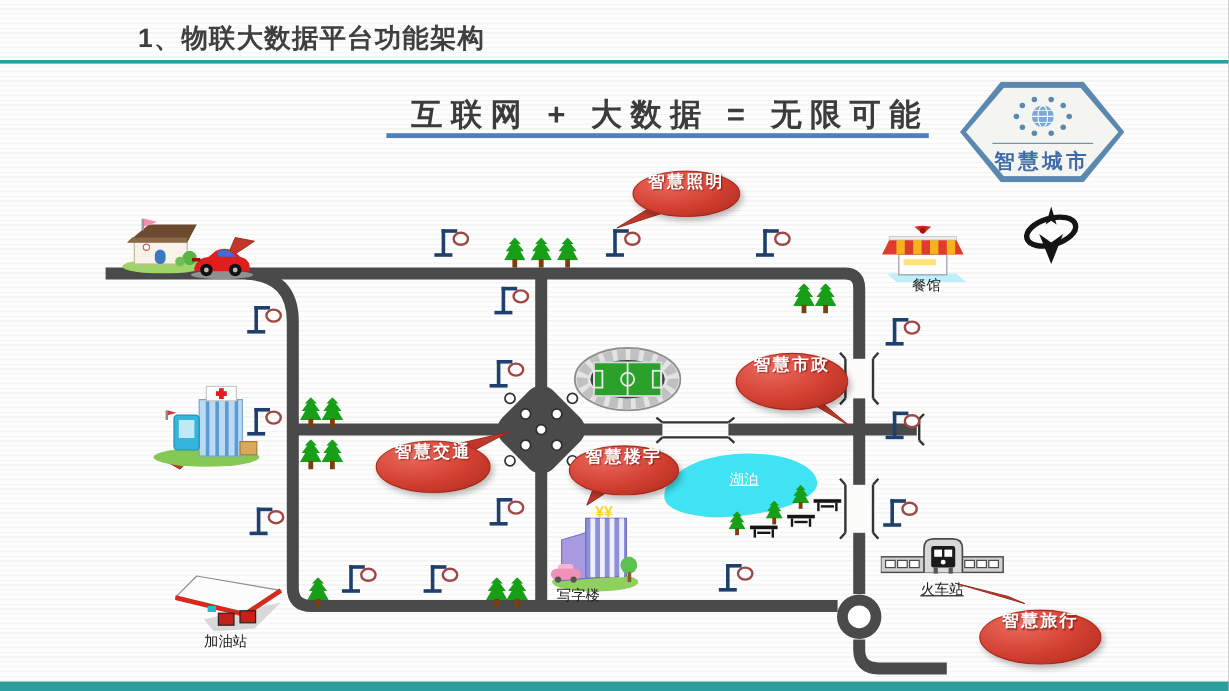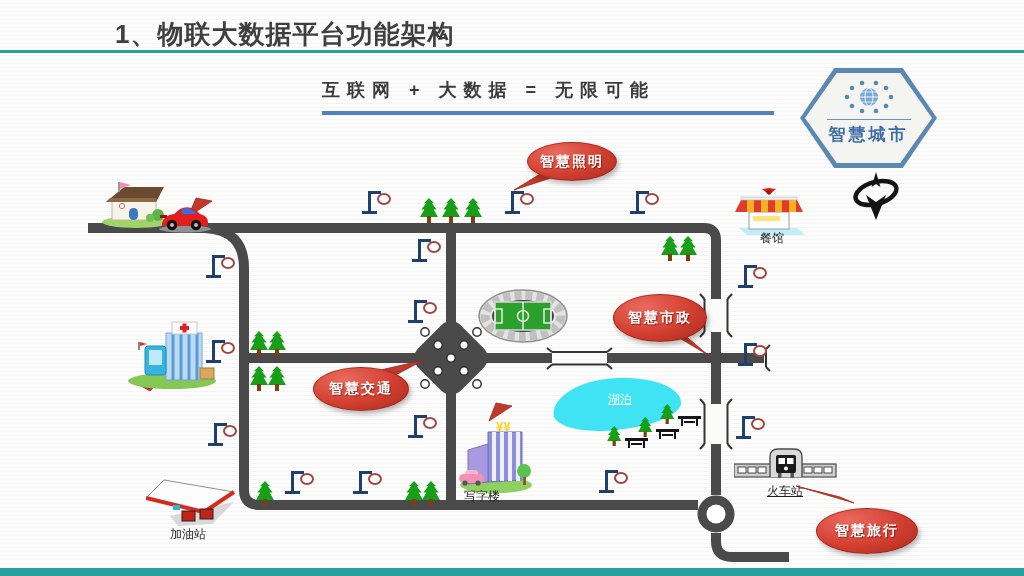--- a/index.html
+++ b/index.html
@@ -1,26 +1,26 @@
 <!DOCTYPE html>
 <html><head>
 <meta charset="utf-8">
 <style>
   html,body{margin:0;padding:0;background:#888;}
   #stage{position:relative;width:1024px;height:576px;overflow:hidden;
     font-family:"Liberation Sans","DejaVu Sans",sans-serif;
     background:repeating-linear-gradient(180deg,#fdfdfd 0 3px,#f4f4f3 3px 4px);}
   
-  .title{position:absolute;left:115px;top:17px;font-size:26px;font-weight:bold;color:#3f3f3f;letter-spacing:1px;white-space:nowrap;}
+  .title{position:absolute;left:115px;top:17px;font-size:22px;font-weight:bold;color:#3f3f3f;letter-spacing:1px;white-space:nowrap;}
   .title-rule{position:absolute;left:0;top:50px;width:1024px;height:3px;background:#2b9e9e;}
-  .formula{position:absolute;left:322px;top:78px;width:452px;text-align:left;font-size:18px;font-weight:bold;color:#3c3c3c;letter-spacing:7px;white-space:nowrap;}
+  .formula{position:absolute;left:322px;top:78px;width:452px;text-align:right;font-size:26px;font-weight:bold;color:#3c3c3c;letter-spacing:7px;white-space:nowrap;}
   .formula-rule{position:absolute;left:322px;top:111px;width:452px;height:4px;background:#4f81bd;}
   .bottom-bar{position:absolute;left:0;top:568px;width:1024px;height:8px;background:#2b9e9e;}
   
-  .badge{position:absolute;left:800px;top:68px;width:137px;height:100px;
+  .badge{position:absolute;left:800px;top:68px;width:137px;height:84px;
     clip-path:polygon(25% 0,75% 0,100% 50%,75% 100%,25% 100%,0 50%);background:#5b88b0;}
   .badge-inner{position:absolute;inset:5px;clip-path:polygon(25% 0,75% 0,100% 50%,75% 100%,25% 100%,0 50%);
     background:#f4f4f1;display:flex;flex-direction:column;align-items:center;justify-content:flex-start;padding-top:4px;box-sizing:border-box;}
   .badge-divider{width:84px;height:1px;background:#6b93b8;margin:2px 0 3px;}
   .badge-label{font-size:17px;font-weight:bold;color:#3e6ca8;letter-spacing:3px;}
   
   #road-layer{position:absolute;left:0;top:0;}
   #icon-layer,#callout-layer{position:absolute;left:0;top:0;width:1024px;height:576px;pointer-events:none;}
   .icon{position:absolute;}
   
@@ -42,21 +42,21 @@
   .bench i{position:absolute;background:#151515;display:block;}
   .bench .top{left:0;top:2px;width:23px;height:3px;}
   .bench .l1{left:3px;top:5px;width:2px;height:7px;}
   .bench .l2{left:18px;top:5px;width:2px;height:7px;}
   .bench .mid{left:6px;top:7px;width:11px;height:2px;}
   
   .lake{position:absolute;left:553px;top:378px;width:128px;height:52px;background:#3fe3f3;
     border-radius:48% 52% 58% 42% / 62% 55% 45% 38%;transform:rotate(-4deg);}
   .lake-label{position:absolute;left:598px;top:391px;width:44px;text-align:center;font-size:12px;color:#fff;}
   
-  .callout{position:absolute;display:flex;align-items:center;justify-content:center;border-radius:50%;
+  .callout{position:absolute;display:flex;justify-content:center;border-radius:50%;
     background:radial-gradient(ellipse at 32% 26%,#ea6a5e 0%,#d23f30 55%,#a82a1f 100%);
     border:1px solid rgba(140,25,15,.55);box-shadow:2px 3px 5px rgba(0,0,0,.28);
     color:#fff;font-weight:bold;font-size:14px;letter-spacing:2px;text-shadow:1px 1px 1px rgba(90,10,5,.6);white-space:nowrap;}
   .c-nav{left:168px;top:156px;width:94px;height:46px;}
   .c-light{left:527px;top:142px;width:88px;height:37px;}
   .c-med{left:70px;top:376px;width:94px;height:46px;}
   .c-traffic{left:313px;top:367px;width:94px;height:42px;}
   .c-muni{left:613px;top:294px;width:92px;height:46px;}
   .c-build{left:474px;top:371px;width:90px;height:40px;}
   .c-travel{left:816px;top:508px;width:100px;height:44px;}
@@ -476,19 +476,22 @@
   <div id="callout-layer">
     <div class="callout c-light">
         <span>智慧照明</span>
       </div>
     <div class="callout c-traffic">
         <span>智慧交通</span>
       </div>
     <div class="callout c-muni">
         <span>智慧市政</span>
       </div>
+    <div class="callout c-build">
+        <span>智慧楼宇</span>
+      </div>
     <div class="callout c-travel">
         <span>智慧旅行</span>
       </div>
   </div>
 
   <div class="bottom-bar"></div>
 </div>
 
 </body></html>

